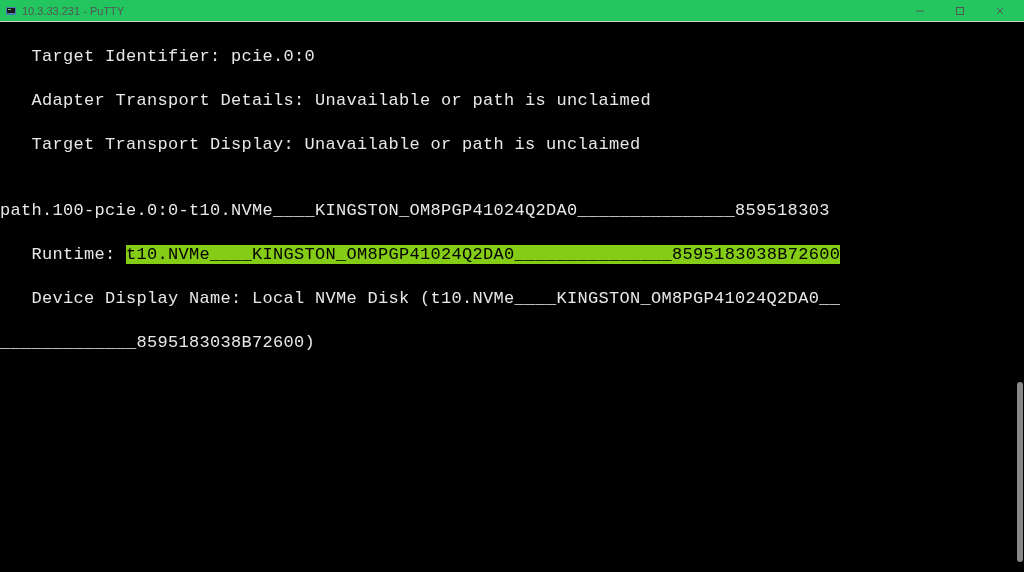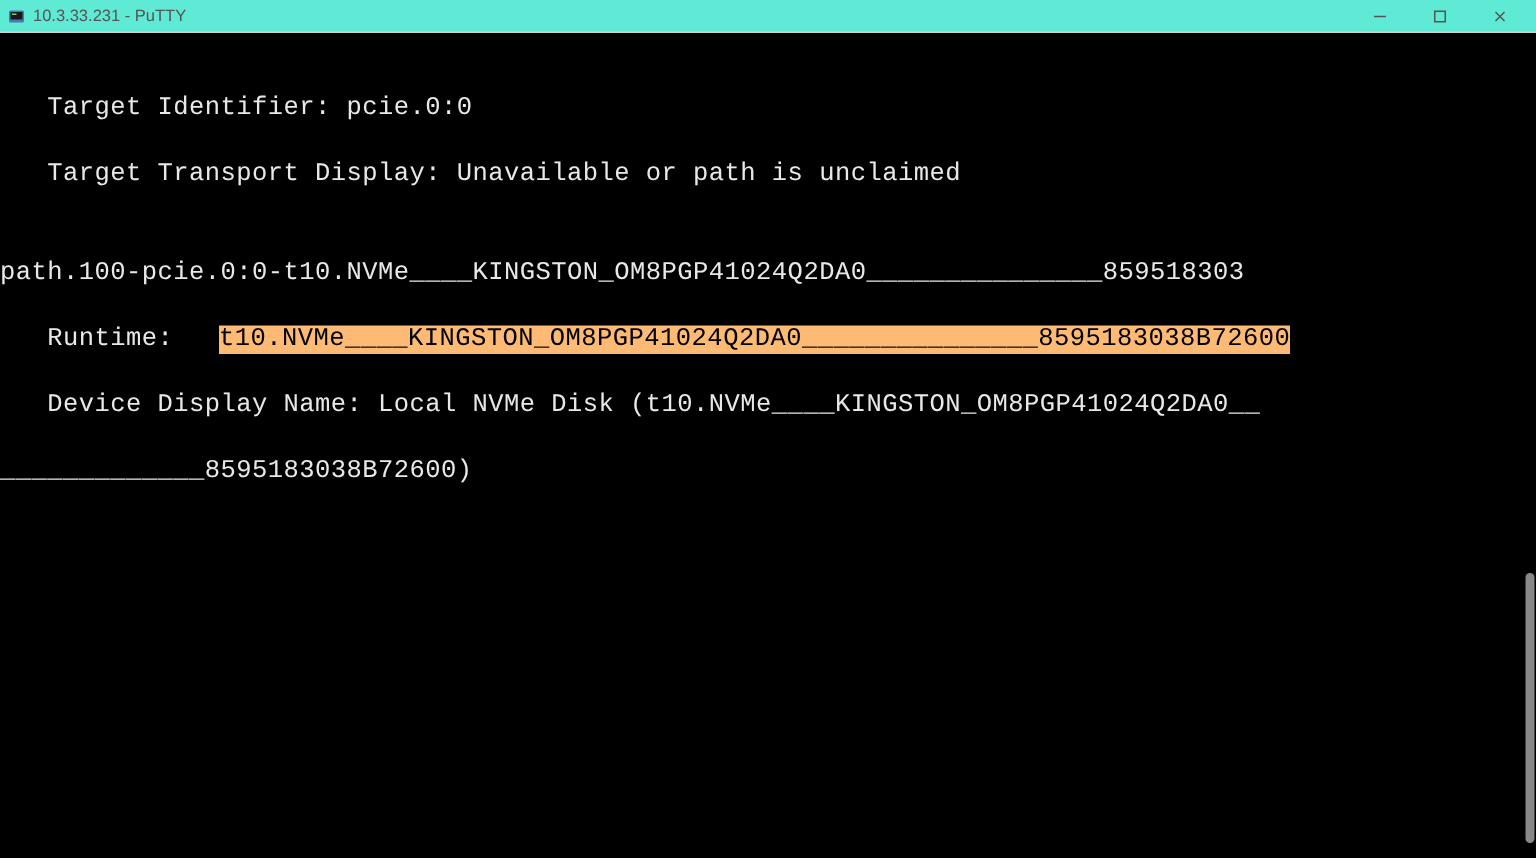--- a/index.html
+++ b/index.html
@@ -11,21 +11,21 @@
       font-family: -apple-system, BlinkMacSystemFont, "Segoe UI", sans-serif;
       background: #f0f0f0;
       width: 1024px;
       height: 572px;
       overflow: hidden;
       display: flex;
       flex-direction: column;
     }
     .titlebar {
       height: 22px;
-      background: #5eead4;
+      background: #22c55e;
       border-bottom: 1px solid #d0d0d0;
       display: flex;
       align-items: center;
       padding: 0 4px;
       font-size: 11px;
       color: #555;
     }
     .titlebar-icon {
       width: 14px;
       height: 14px;
@@ -50,33 +50,32 @@
       color: #666;
       font-size: 10px;
     }
     .terminal {
       flex: 1;
       background: #000000;
       color: #e8e8e8;
       font-family: "Courier New", Courier, monospace;
       font-size: 17px;
       line-height: 22px;
-      padding: 18px 0 0 0;
+      padding: 2px 0 0 0;
       white-space: pre;
       overflow: hidden;
       position: relative;
       letter-spacing: 0.3px;
     }
     .terminal-line {
       white-space: pre;
     }
     .selected {
-      background: #fdba74;
+      background: #84cc16;
       color: #000000;
-      margin-left: 20px;
     }
     .scrollbar {
       position: absolute;
       right: 0;
       top: 0;
       width: 8px;
       height: 100%;
       background: transparent;
     }
     .scrollbar-thumb {
@@ -116,20 +115,21 @@
       <svg width="10" height="10" viewBox="0 0 10 10">
           <line x1="2" y1="2" x2="8" y2="8" stroke="#555" stroke-width="1"></line>
           <line x1="8" y1="2" x2="2" y2="8" stroke="#555" stroke-width="1"></line>
         </svg>
     </div>
   </div>
 </div>
 
 <div class="terminal">
 <div class="terminal-line">   Target Identifier: pcie.0:0</div>
+<div class="terminal-line">   Adapter Transport Details: Unavailable or path is unclaimed</div>
 <div class="terminal-line">   Target Transport Display: Unavailable or path is unclaimed</div>
 <div class="terminal-line"></div>
 <div class="terminal-line">path.100-pcie.0:0-t10.NVMe____KINGSTON_OM8PGP41024Q2DA0_______________859518303</div>
 <div class="terminal-line"><span>   Runtime: </span><span class="selected">t10.NVMe____KINGSTON_OM8PGP41024Q2DA0_______________8595183038B72600</span></div>
 <div class="terminal-line">   Device Display Name: Local NVMe Disk (t10.NVMe____KINGSTON_OM8PGP41024Q2DA0__</div>
 <div class="terminal-line">_____________8595183038B72600)</div>
 
 
 
 

